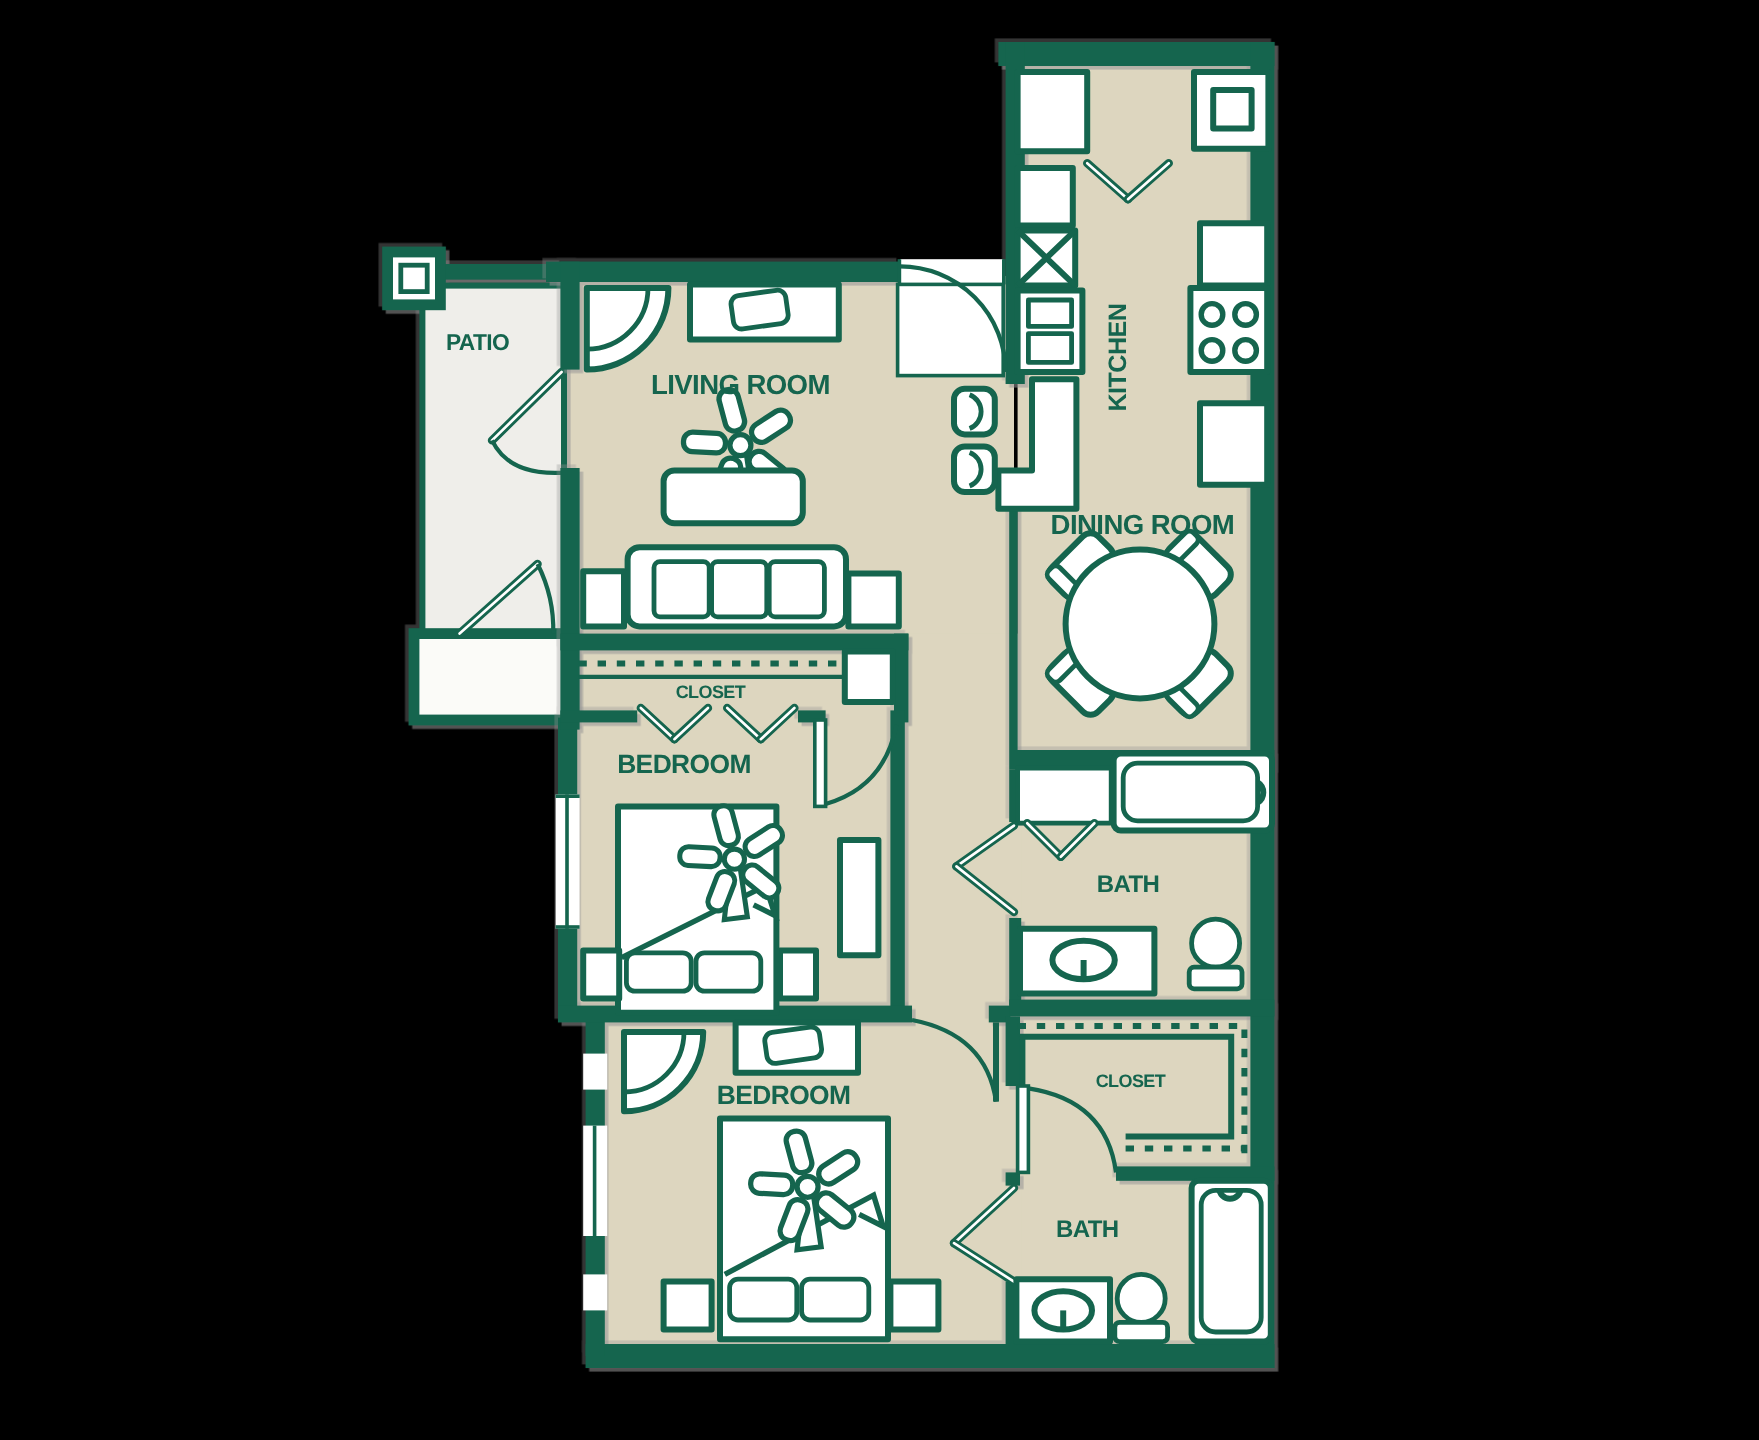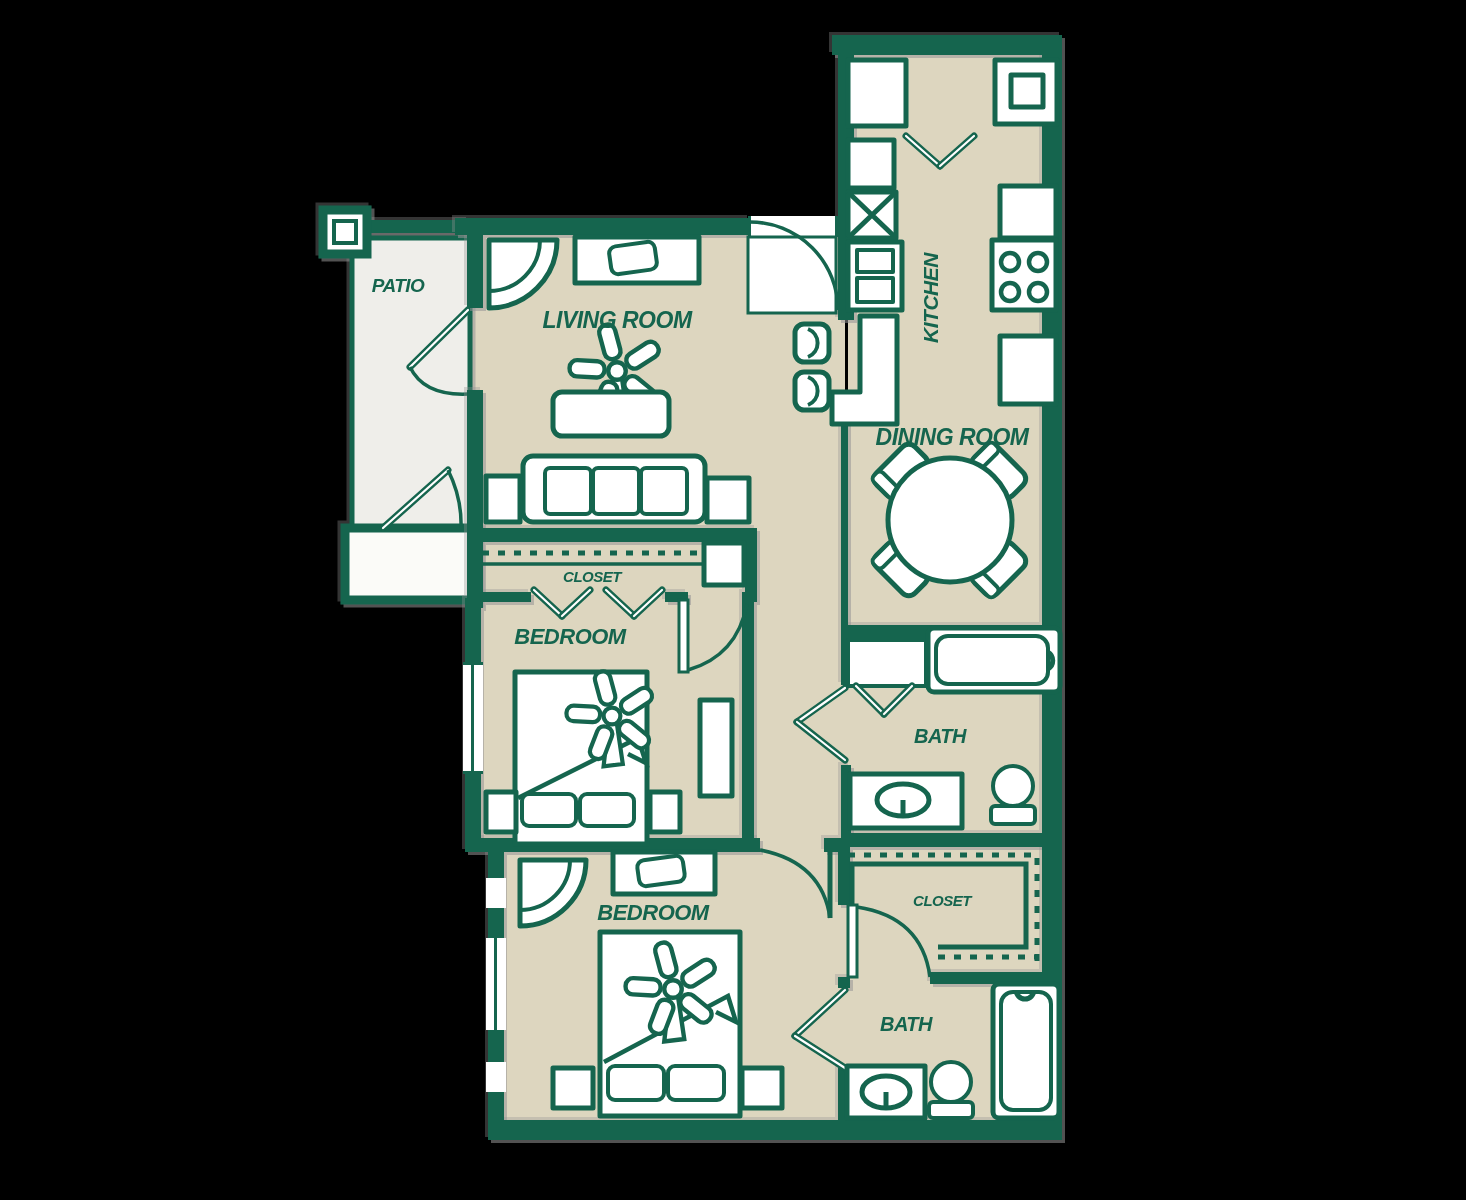--- a/index.html
+++ b/index.html
@@ -1,19 +1,19 @@
 <!DOCTYPE html>
 <html style="--wall: #15654E; --floor: #DDD6BF; --patio: #EFEEEA; --bg: #000000; --white: #FFFFFF;"><head>
 <meta charset="utf-8">
 <style>
   :root{
     --wall:#15654E; --floor:#DDD6BF; --patio:#EFEEEA; --bg:#000000; --white:#FFFFFF;
   }
   html,body{margin:0;padding:0;background:var(--bg);}
-  .stage{width:1196px;height:1200px;background:var(--bg);position:relative;overflow:hidden;font-style:italic;}
+  .stage{width:1196px;height:1200px;background:var(--bg);position:relative;overflow:hidden;}
   svg{display:block}
   .floor{fill:var(--floor)}
   .patio{fill:var(--patio);stroke:var(--wall);stroke-width:5}
   .wall{fill:var(--wall)}
   .furn{fill:var(--white);stroke:var(--wall);stroke-width:5;stroke-linejoin:round}
   .furn4{fill:var(--white);stroke:var(--wall);stroke-width:4;stroke-linejoin:round}
   .ln{stroke:var(--wall);fill:none}
   .arc{stroke:var(--wall);stroke-width:3.5;fill:none}
   .leaf{stroke:var(--wall);stroke-width:7;fill:none;stroke-linecap:round}
   .leafin{stroke:var(--white);stroke-width:2.2;fill:none;stroke-linecap:round}

